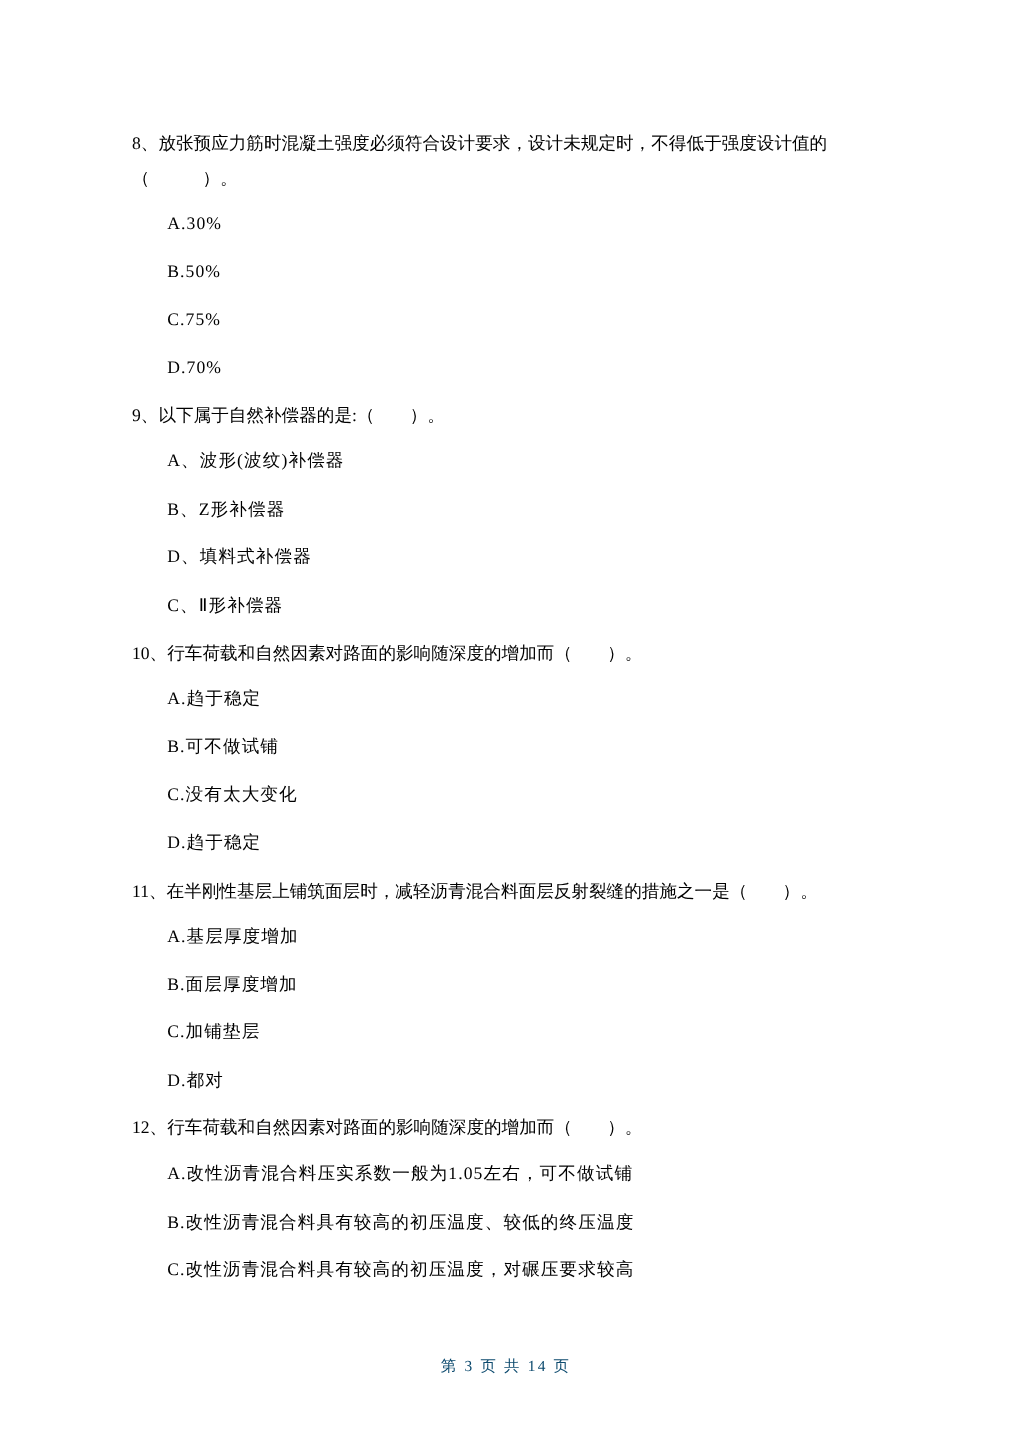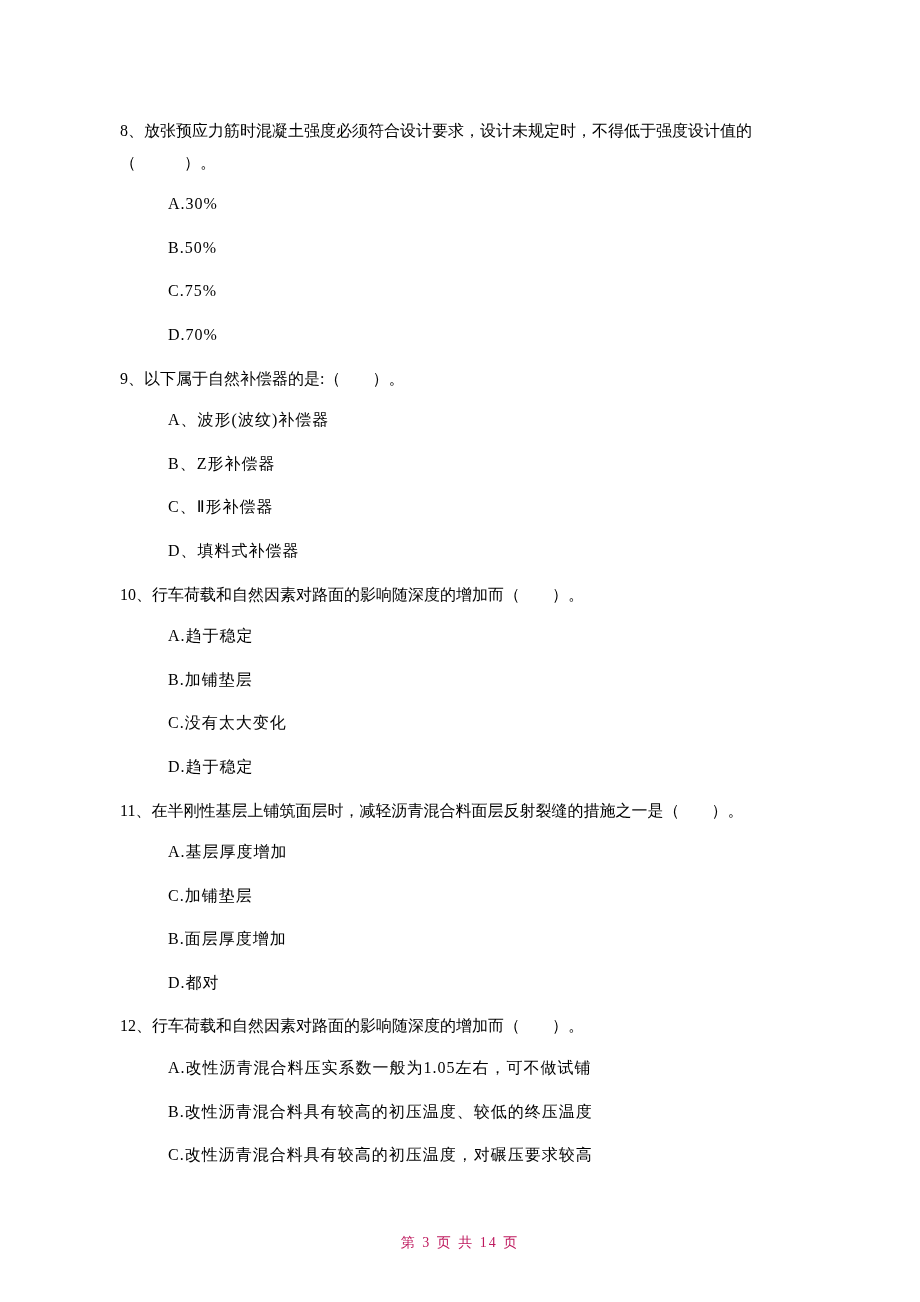--- a/index.html
+++ b/index.html
@@ -26,32 +26,32 @@
     margin-bottom: 8px;
   }
   .q-stem {
     margin: 0 0 16px 0;
     text-align: justify;
   }
   .opts {
     padding-left: 32px;
   }
   .opt {
-    margin: 0 0 18px 16px;
+    margin: 0 0 18px 0;
     letter-spacing: 1px;
   }
   .footer {
     position: absolute;
     bottom: 48px;
     left: 0;
     width: 100%;
     text-align: center;
     font-size: 14px;
     letter-spacing: 2px;
-    color: #be185d;
+    color: #0c4a6e;
   }
 </style>
 </head>
 <body>
 
 <div class="page">
 
   <div class="question">
     <p class="q-stem"><span>8、</span><span>放张预应力筋时混凝土强度必须符合设计要求，设计未规定时，不得低于强度设计值的</span></p>
     <p class="q-stem" style="margin-top:-10px;">（　　　）。</p>
@@ -61,41 +61,41 @@
       <p class="opt">C.75%</p>
       <p class="opt">D.70%</p>
     </div>
   </div>
 
   <div class="question">
     <p class="q-stem"><span>9、</span><span>以下属于自然补偿器的是:（　　）。</span></p>
     <div class="opts">
       <p class="opt">A、波形(波纹)补偿器</p>
       <p class="opt">B、Z形补偿器</p>
+      <p class="opt">D、填料式补偿器</p>
       <p class="opt">C、Ⅱ形补偿器</p>
-      <p class="opt">D、填料式补偿器</p>
     </div>
   </div>
 
   <div class="question">
     <p class="q-stem"><span>10、</span><span>行车荷载和自然因素对路面的影响随深度的增加而（　　）。</span></p>
     <div class="opts">
       <p class="opt">A.趋于稳定</p>
-      <p class="opt">B.加铺垫层</p>
+      <p class="opt">B.可不做试铺</p>
       <p class="opt">C.没有太大变化</p>
       <p class="opt">D.趋于稳定</p>
     </div>
   </div>
 
   <div class="question">
     <p class="q-stem"><span>11、</span><span>在半刚性基层上铺筑面层时，减轻沥青混合料面层反射裂缝的措施之一是（　　）。</span></p>
     <div class="opts">
       <p class="opt">A.基层厚度增加</p>
+      <p class="opt">B.面层厚度增加</p>
       <p class="opt">C.加铺垫层</p>
-      <p class="opt">B.面层厚度增加</p>
       <p class="opt">D.都对</p>
     </div>
   </div>
 
   <div class="question">
     <p class="q-stem"><span>12、</span><span>行车荷载和自然因素对路面的影响随深度的增加而（　　）。</span></p>
     <div class="opts">
       <p class="opt">A.改性沥青混合料压实系数一般为1.05左右，可不做试铺</p>
       <p class="opt">B.改性沥青混合料具有较高的初压温度、较低的终压温度</p>
       <p class="opt">C.改性沥青混合料具有较高的初压温度，对碾压要求较高</p>

